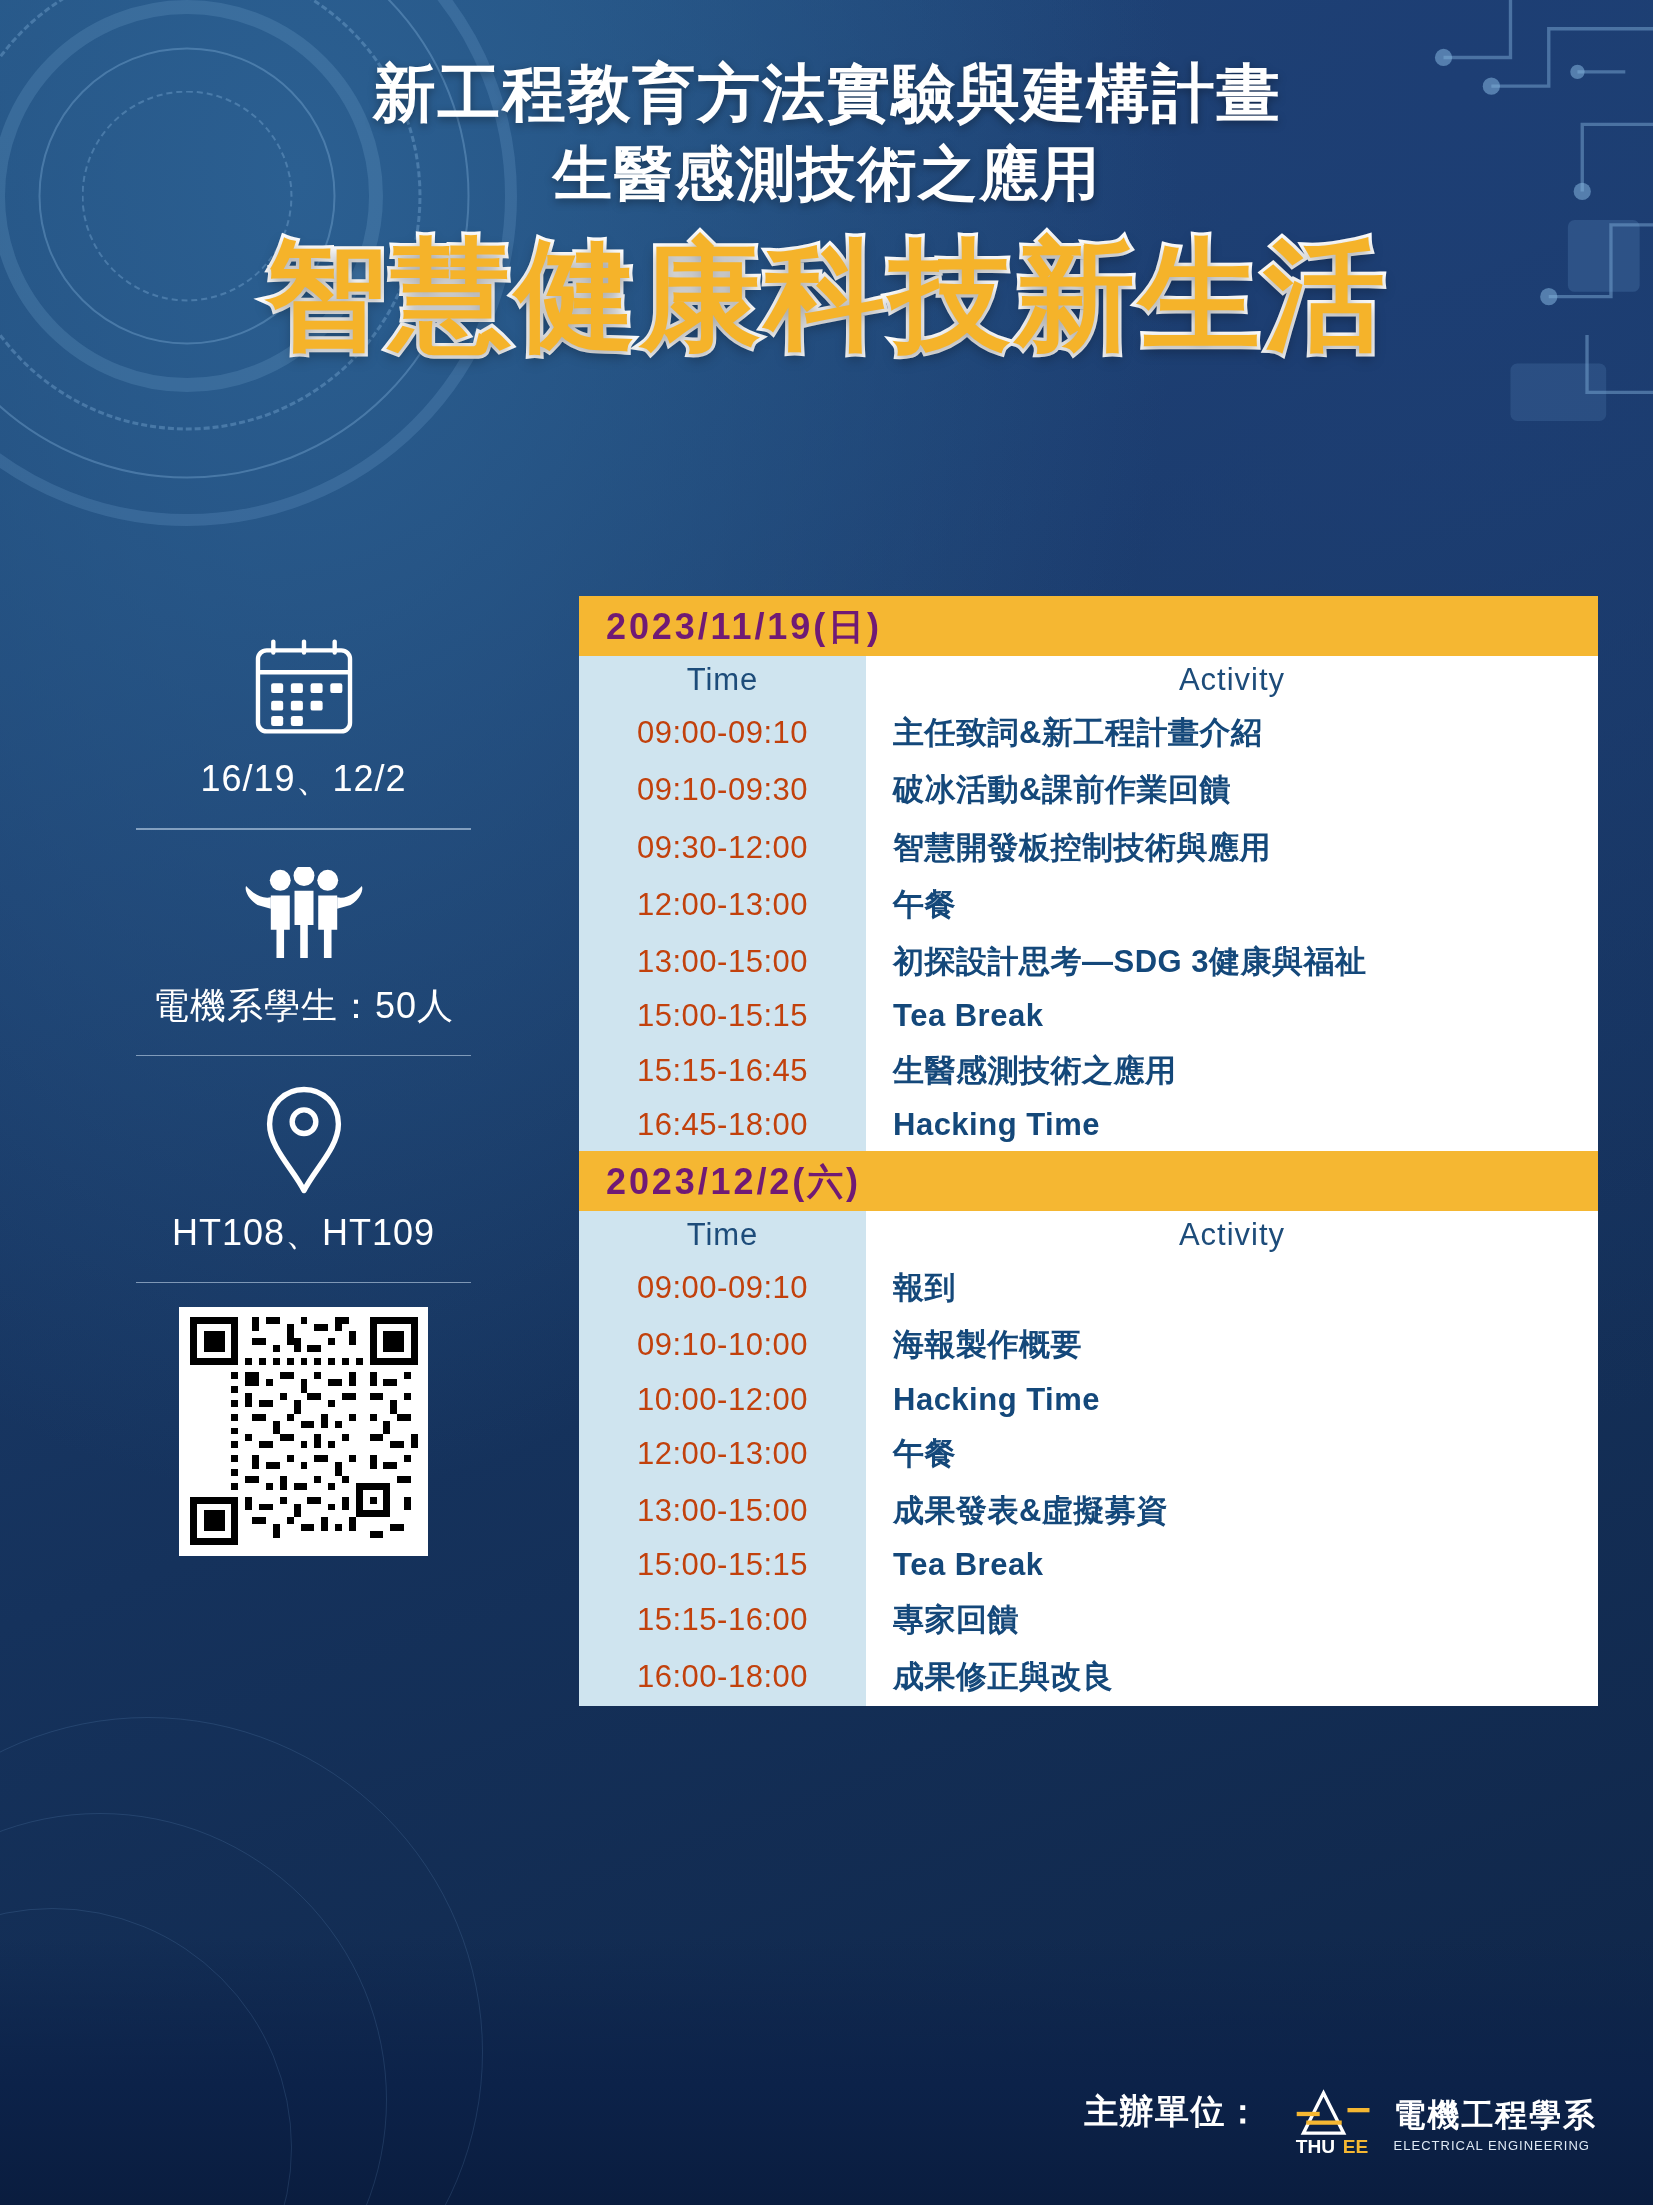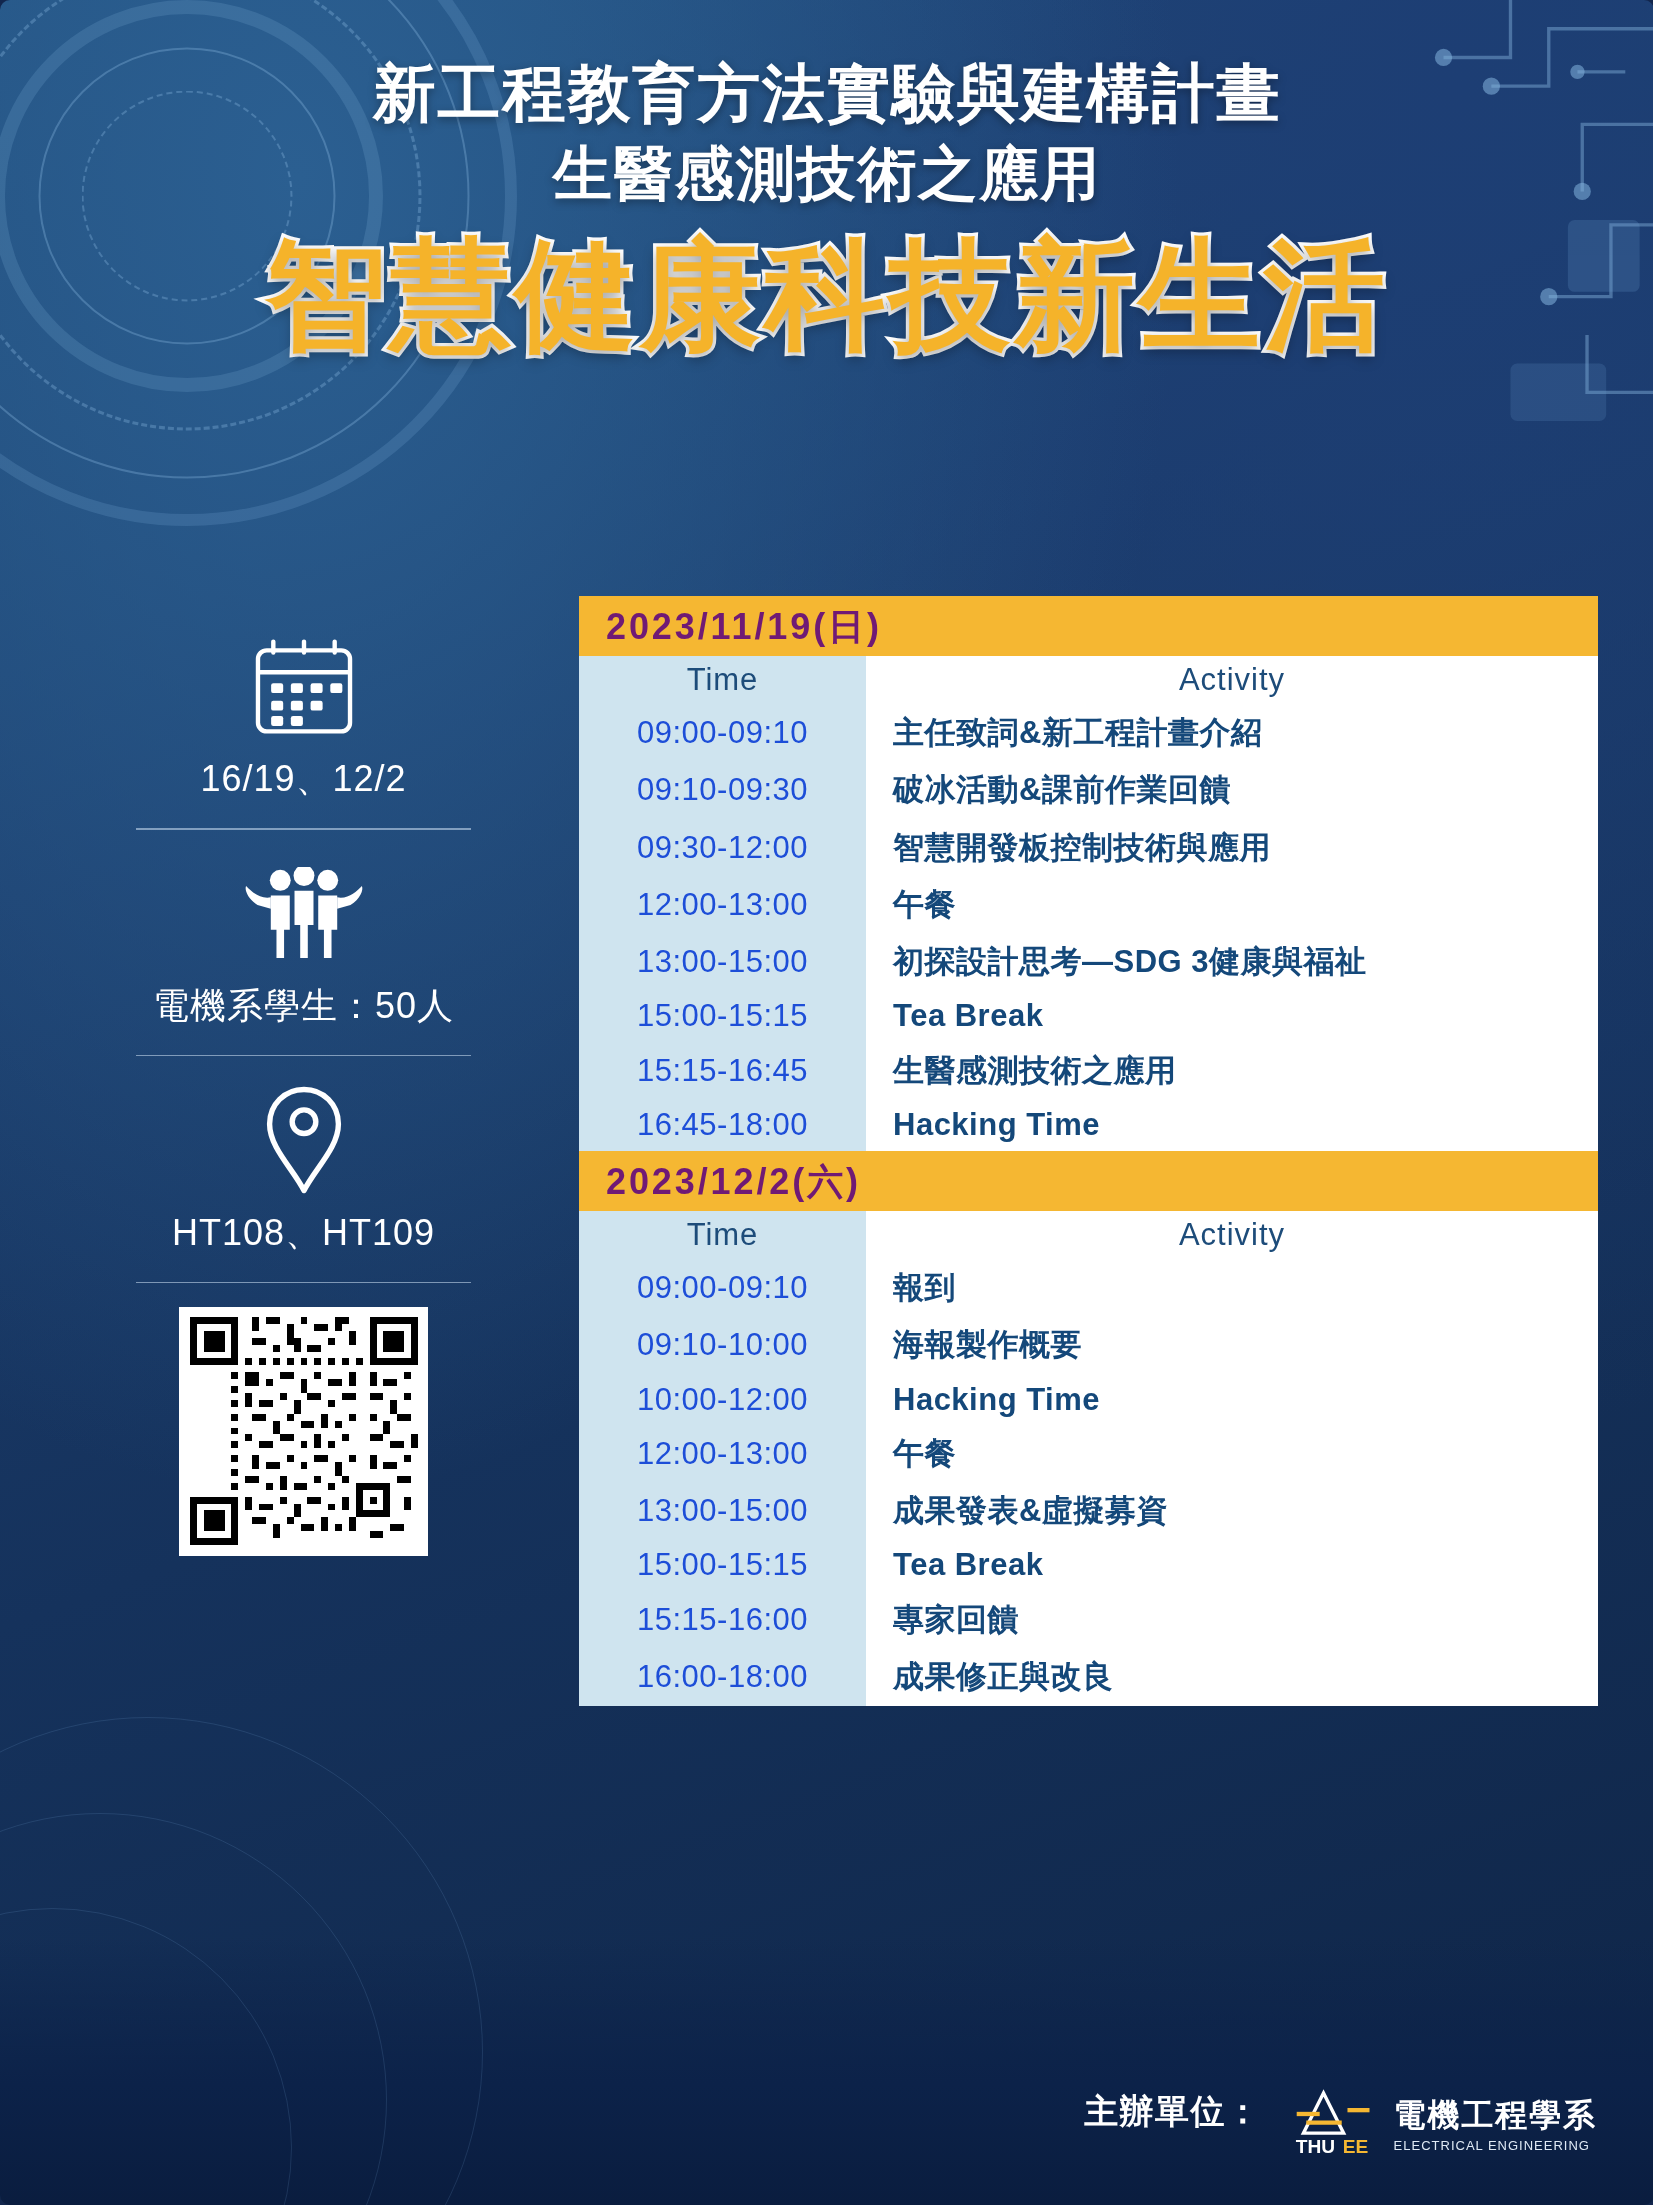--- a/index.html
+++ b/index.html
@@ -16,21 +16,20 @@
 
   
   .poster {
     position: absolute;
     inset: 0;
     background:
       radial-gradient(ellipse at 18% 8%, #2b5f91 0%, rgba(43,95,145,0) 46%),
       radial-gradient(ellipse at 88% 4%, #1d3e74 0%, rgba(29,62,116,0) 45%),
       linear-gradient(160deg, #23507f 0%, #1b3c6b 32%, #15325c 58%, #0f2547 100%);
     overflow: hidden;
-    border-radius: 10px;
   }
   .bg-bottom {
     position: absolute;
     left: 0; right: 0; bottom: 0;
     height: 268px;
     background: linear-gradient(180deg, rgba(10,30,60,0) 0%, #0c2249 55%, #0a1d3f 100%);
   }
   .bg-waves {
     position: absolute;
     left: -29px; bottom: -19px;
@@ -153,21 +152,21 @@
   }
   thead th.time-h { background: #cfe4ef; }
   thead th.act-h  { background: #ffffff; }
   tbody td {
     font-size: 31px;
     padding: 7.2px 0 8.1px;
     letter-spacing: 0.5px;
   }
   td.time {
     background: #cfe4ef;
-    color: #1d4ed8;
+    color: #c2410c;
     text-align: center;
     font-weight: 500;
   }
   td.act {
     background: #ffffff;
     color: #14487a;
     font-weight: bold;
     padding-left: 27px;
   }
 

